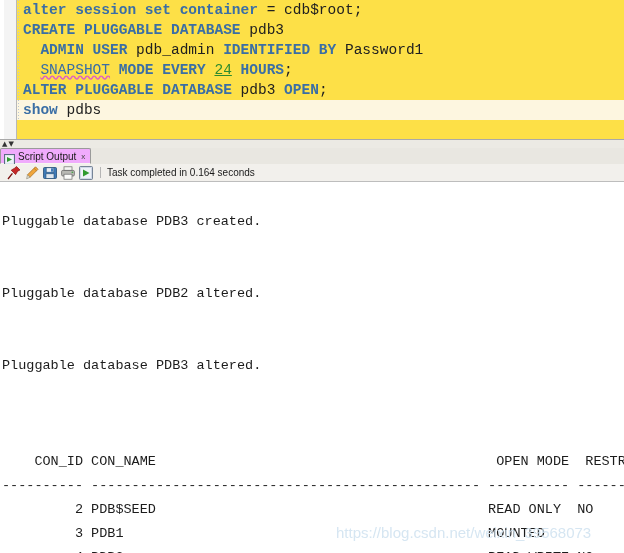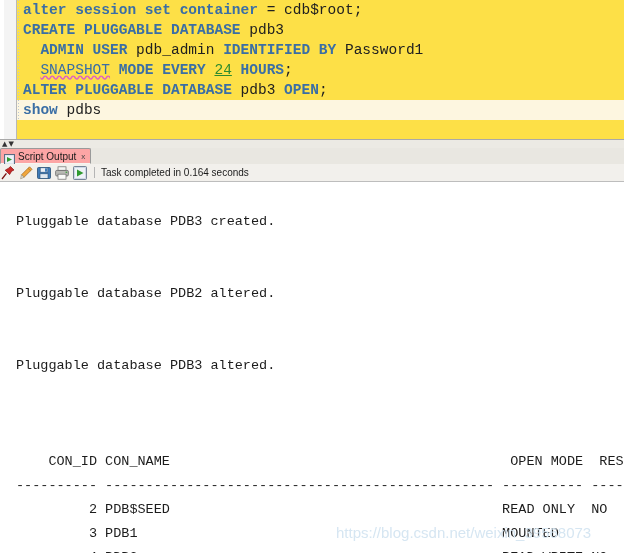--- a/index.html
+++ b/index.html
@@ -97,21 +97,21 @@
     background: #e9e7e1;
     border-bottom: 1px solid #9a9a9a;
   }
   #tab-script-output {
     position: absolute;
     left: 0; top: 0;
     height: 16px;
     display: flex;
     align-items: center;
     padding: 0 5px 0 3px;
-    background: #fca5a5;
+    background: #f0abfc;
     border: 1px solid #9a9a9a;
     border-bottom: 1px solid #f6f5f1;
     border-top-left-radius: 2px;
     border-top-right-radius: 2px;
     box-sizing: border-box;
   }
   .tab-icon {
     width: 11px; height: 11px;
     margin-right: 3px;
     position: relative;
@@ -132,21 +132,21 @@
 
   
   #output-toolbar {
     position: absolute;
     left: 0; top: 164px;
     width: 624px; height: 18px;
     background: #f2f0ec;
     border-bottom: 1px solid #bdbdbd;
     display: flex;
     align-items: center;
-    padding-left: 0;
+    padding-left: 6px;
     box-sizing: border-box;
   }
   .tb-btn {
     width: 16px; height: 16px;
     margin-right: 2px;
     position: relative;
     flex: 0 0 auto;
   }
   .tb-sep {
     width: 1px; height: 11px;
@@ -174,21 +174,21 @@
     line-height: 24px;
     color: #1c1c1c;
     white-space: pre;
   }
   #output-lines {
     position: absolute;
     left: 0; top: 27px;
     width: 624px;
     white-space: pre;
   }
-  .out-line { height: 24px; line-height: 24px; padding-left: 16px; }
+  .out-line { height: 24px; line-height: 24px; padding-left: 2px; }
   .out-blank { height: 24px; }
 
   
   #watermark {
     position: absolute;
     left: 336px;
     top: 524px;
     font-size: 15px;
     line-height: 18px;
     color: #d6e6f2;

